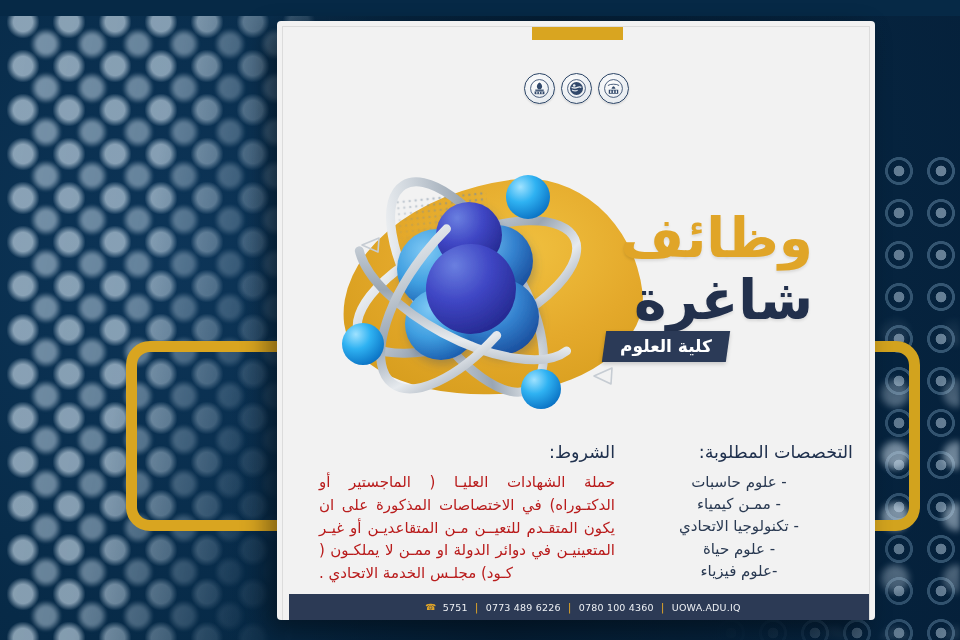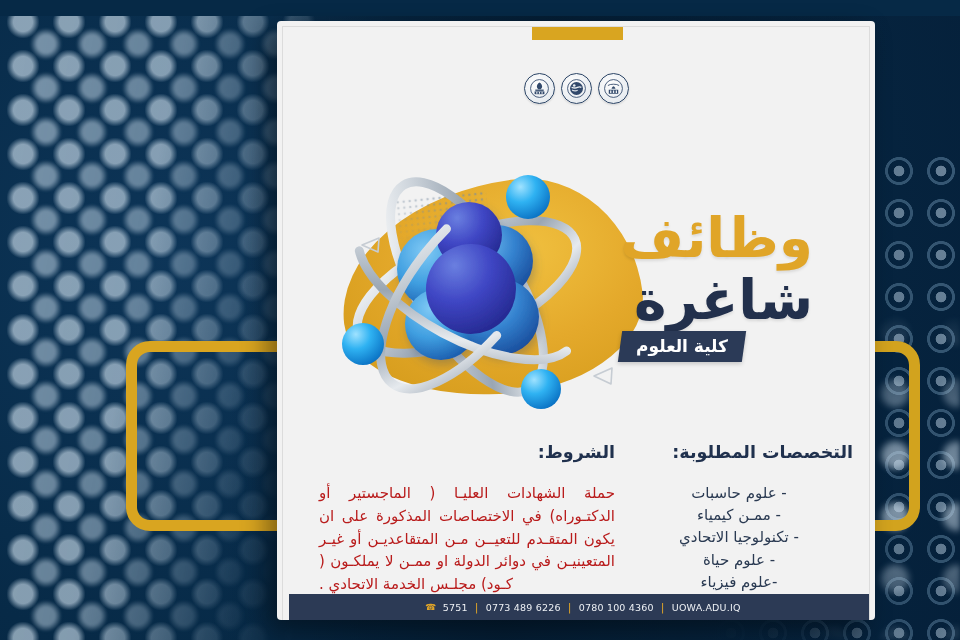--- a/index.html
+++ b/index.html
@@ -124,20 +124,21 @@
   
   .headline{
     position:absolute;right:56px;top:186px;text-align:right;z-index:6;
     direction:rtl;
   }
   .h-line1{
     font-size:55px;line-height:.92;font-weight:700;color:#E0A528;
     letter-spacing:-1px;
     text-shadow:0 2px 3px rgba(0,0,0,.10);
     white-space:nowrap;
+    margin-left:16px;
   }
   .h-line2{
     font-size:55px;line-height:.98;font-weight:700;color:#22304C;
     letter-spacing:-1px;margin-top:10px;
     text-shadow:0 2px 3px rgba(0,0,0,.10);
     white-space:nowrap;
   }
   .badge-row{display:flex;justify-content:flex-end;margin-top:4px;}
   .h-badge{
     background:#2B3A57;color:#ffffff;font-size:17px;font-weight:700;
@@ -150,21 +151,21 @@
 
   
   .columns{
     position:absolute;left:0;top:415px;width:588px;height:160px;
     display:flex;direction:rtl;justify-content:flex-start;z-index:6;
   }
   .col{direction:rtl;text-align:right;}
   .col-specs{width:246px;padding-right:18px;box-sizing:border-box;}
   .col-cond{width:318px;padding-right:10px;padding-left:12px;box-sizing:border-box;}
   .col-title{
-    font-size:17.5px;font-weight:700;color:#20314E;margin-bottom:20px;white-space:nowrap;
+    font-size:17.5px;font-weight:400;color:#20314E;margin-bottom:9px;white-space:nowrap;
   }
   .spec-item{
     font-size:15px;color:#2A3A52;line-height:1.48;white-space:nowrap;text-align:center;
   }
   .cond-text{
     font-size:15px;color:#b91c1c;line-height:1.52;text-align:justify;
     text-align-last:left;
   }
 
   

